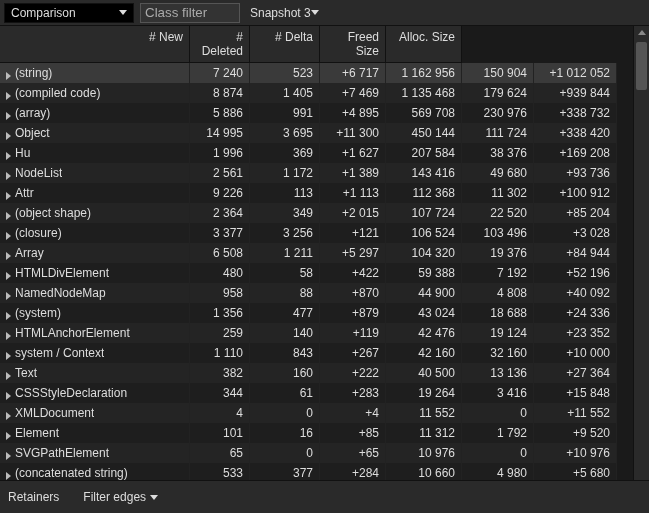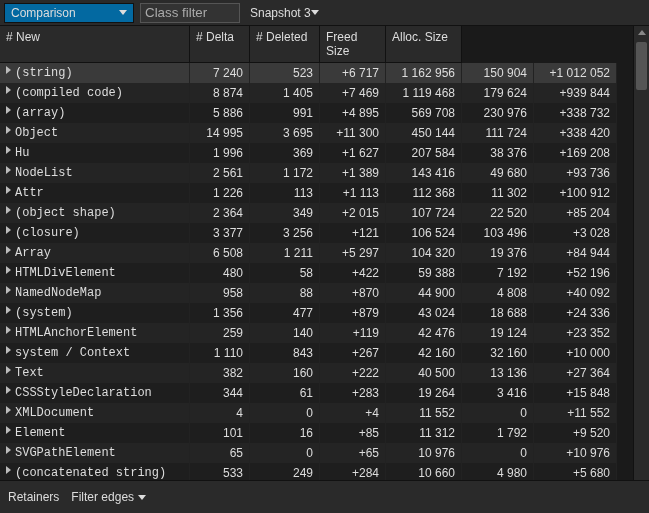--- a/index.html
+++ b/index.html
@@ -20,21 +20,21 @@
     background: #2a2a2a;
     border-bottom: 1px solid #111;
     padding: 0 4px;
     gap: 6px;
   }
   .dropdown {
     display: flex;
     align-items: center;
     height: 20px;
     padding: 0 6px;
-    background: #0369a1;
+    background: #000000;
     border: 1px solid #111;
     color: #ddd;
     cursor: pointer;
     gap: 6px;
   }
   .dropdown .dd-label { flex: 1; }
   .filter-input {
     height: 20px;
     width: 100px;
     padding: 0 4px;
@@ -88,38 +88,38 @@
     width: 633px; 
   }
   .header-row .cell {
     background: #2a2a2a;
     border-bottom: 1px solid #111;
     border-right: 1px solid #111;
     padding: 4px 6px;
     font-weight: 400;
     color: #ddd;
   }
-  .header-row .num { }
+  .header-row .num { text-align: right; }
   .header-row .cell-ctor { text-align: left; }
 
   .body-rows { }
   .row {
     display: contents;
   }
   .row .cell {
     padding: 3px 6px;
     border-right: 1px solid #222;
     white-space: nowrap;
     overflow: hidden;
   }
   .row:nth-child(even) .cell { background: #242424; }
   .row:nth-child(odd)  .cell { background: #1e1e1e; }
   .row.selected .cell { background: #3a3a3a; }
   .row .num { text-align: right; font-variant-numeric: tabular-nums; }
-  .row .ctor { display: flex; align-items: flex-start; gap: 2px; font-family: Liberation Mono, monospace; }
+  .row .ctor { display: flex; align-items: flex-end; gap: 2px; }
   .row .ctor-text { overflow: hidden; text-overflow: ellipsis; }
 
   .scrollbar {
     position: absolute;
     top: 0;
     right: 0;
     width: 16px;
     bottom: 0;
     background: #2a2a2a;
     border-left: 1px solid #111;
@@ -136,21 +136,21 @@
 
   .bottom-bar {
     position: absolute;
     bottom: 0; left: 0; right: 0;
     height: 26px;
     background: #2a2a2a;
     border-top: 1px solid #111;
     display: flex;
     align-items: center;
     padding: 16px 8px;
-    gap: 12px;
+    gap: 24px;
   }
   .bottom-bar .item {
     display: flex;
     align-items: center;
     gap: 4px;
     cursor: pointer;
   }
 </style>
 </head>
 <body>
@@ -163,54 +163,54 @@
   <input class="filter-input" placeholder="Class filter" style="">
   <div class="snapshot">
     <span>Snapshot 3</span>
     <span class="caret-down"></span>
   </div>
 </div>
 
 <div class="table-wrap">
   <div class="grid header-row">
     <div class="cell num"># New</div>
+    <div class="cell num"># Deleted</div>
     <div class="cell num"># Delta</div>
-    <div class="cell num"># Deleted</div>
     <div class="cell num">Freed Size</div>
     <div class="cell num">Alloc. Size</div>
   </div>
   <div class="grid body-rows" id="body-rows">
       <div class="row selected"><div class="cell ctor">
           <span class="caret-right"></span>
           <span class="ctor-text">(string)</span>
         </div><div class="cell num">7 240</div><div class="cell num">523</div><div class="cell num">+6 717</div><div class="cell num">1 162 956</div><div class="cell num">150 904</div><div class="cell num">+1 012 052</div></div>
       <div class="row"><div class="cell ctor">
           <span class="caret-right"></span>
           <span class="ctor-text">(compiled code)</span>
-        </div><div class="cell num">8 874</div><div class="cell num">1 405</div><div class="cell num">+7 469</div><div class="cell num">1 119 468</div><div class="cell num">179 624</div><div class="cell num">+939 844</div></div>
+        </div><div class="cell num">8 874</div><div class="cell num">1 405</div><div class="cell num">+7 469</div><div class="cell num">1 135 468</div><div class="cell num">179 624</div><div class="cell num">+939 844</div></div>
       <div class="row"><div class="cell ctor">
           <span class="caret-right"></span>
           <span class="ctor-text">(array)</span>
         </div><div class="cell num">5 886</div><div class="cell num">991</div><div class="cell num">+4 895</div><div class="cell num">569 708</div><div class="cell num">230 976</div><div class="cell num">+338 732</div></div>
       <div class="row"><div class="cell ctor">
           <span class="caret-right"></span>
           <span class="ctor-text">Object</span>
         </div><div class="cell num">14 995</div><div class="cell num">3 695</div><div class="cell num">+11 300</div><div class="cell num">450 144</div><div class="cell num">111 724</div><div class="cell num">+338 420</div></div>
       <div class="row"><div class="cell ctor">
           <span class="caret-right"></span>
           <span class="ctor-text">Hu</span>
         </div><div class="cell num">1 996</div><div class="cell num">369</div><div class="cell num">+1 627</div><div class="cell num">207 584</div><div class="cell num">38 376</div><div class="cell num">+169 208</div></div>
       <div class="row"><div class="cell ctor">
           <span class="caret-right"></span>
           <span class="ctor-text">NodeList</span>
         </div><div class="cell num">2 561</div><div class="cell num">1 172</div><div class="cell num">+1 389</div><div class="cell num">143 416</div><div class="cell num">49 680</div><div class="cell num">+93 736</div></div>
       <div class="row"><div class="cell ctor">
           <span class="caret-right"></span>
           <span class="ctor-text">Attr</span>
-        </div><div class="cell num">1 226</div><div class="cell num">113</div><div class="cell num">+1 113</div><div class="cell num">112 368</div><div class="cell num">11 302</div><div class="cell num">+100 912</div></div>
+        </div><div class="cell num">9 226</div><div class="cell num">113</div><div class="cell num">+1 113</div><div class="cell num">112 368</div><div class="cell num">11 302</div><div class="cell num">+100 912</div></div>
       <div class="row"><div class="cell ctor">
           <span class="caret-right"></span>
           <span class="ctor-text">(object shape)</span>
         </div><div class="cell num">2 364</div><div class="cell num">349</div><div class="cell num">+2 015</div><div class="cell num">107 724</div><div class="cell num">22 520</div><div class="cell num">+85 204</div></div>
       <div class="row"><div class="cell ctor">
           <span class="caret-right"></span>
           <span class="ctor-text">(closure)</span>
         </div><div class="cell num">3 377</div><div class="cell num">3 256</div><div class="cell num">+121</div><div class="cell num">106 524</div><div class="cell num">103 496</div><div class="cell num">+3 028</div></div>
       <div class="row"><div class="cell ctor">
           <span class="caret-right"></span>
@@ -252,21 +252,21 @@
           <span class="caret-right"></span>
           <span class="ctor-text">Element</span>
         </div><div class="cell num">101</div><div class="cell num">16</div><div class="cell num">+85</div><div class="cell num">11 312</div><div class="cell num">1 792</div><div class="cell num">+9 520</div></div>
       <div class="row"><div class="cell ctor">
           <span class="caret-right"></span>
           <span class="ctor-text">SVGPathElement</span>
         </div><div class="cell num">65</div><div class="cell num">0</div><div class="cell num">+65</div><div class="cell num">10 976</div><div class="cell num">0</div><div class="cell num">+10 976</div></div>
       <div class="row"><div class="cell ctor">
           <span class="caret-right"></span>
           <span class="ctor-text">(concatenated string)</span>
-        </div><div class="cell num">533</div><div class="cell num">249</div><div class="cell num">+284</div><div class="cell num">10 660</div><div class="cell num">4 980</div><div class="cell num">+5 680</div></div>
+        </div><div class="cell num">533</div><div class="cell num">377</div><div class="cell num">+284</div><div class="cell num">10 660</div><div class="cell num">4 980</div><div class="cell num">+5 680</div></div>
       <div class="row"><div class="cell ctor">
           <span class="caret-right"></span>
           <span class="ctor-text">DOMTokenList</span>
         </div><div class="cell num">132</div><div class="cell num">3</div><div class="cell num">+129</div><div class="cell num">7 392</div><div class="cell num">168</div><div class="cell num">+7 224</div></div>
     </div>
 
   <div class="scrollbar">
     <span class="caret-up-scroll"></span>
     <div class="thumb"></div>
   </div>

